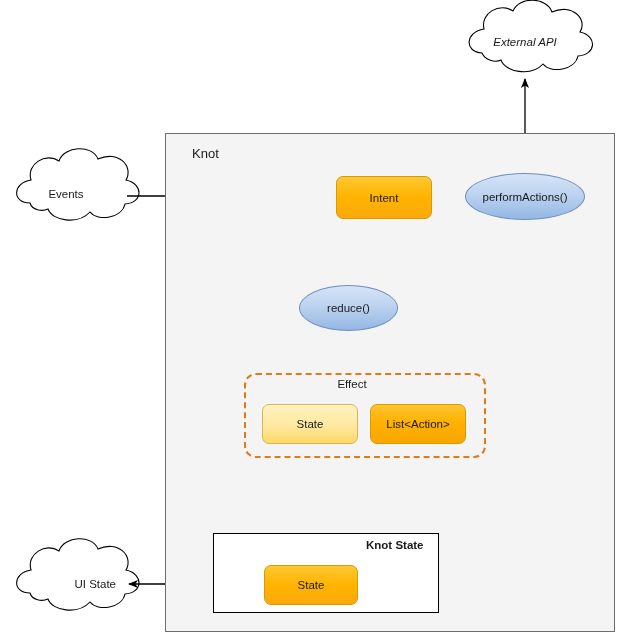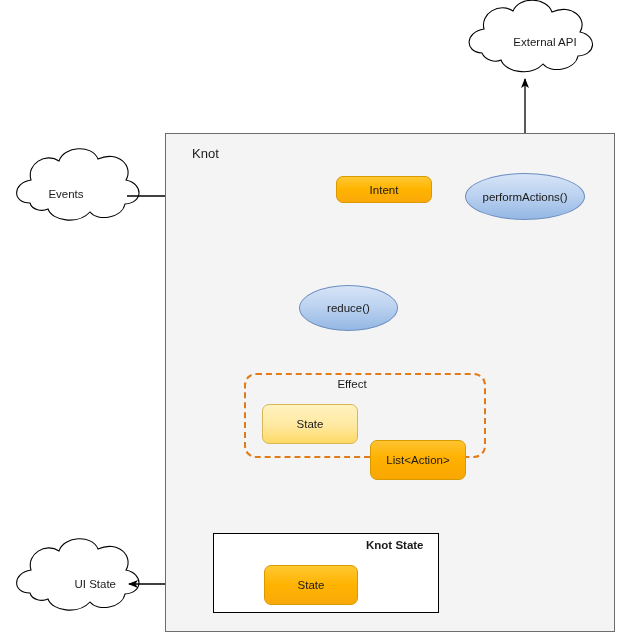--- a/index.html
+++ b/index.html
@@ -110,45 +110,44 @@
   .box-lightyellow {
     background: linear-gradient(to bottom, #fff2c0 0%, #ffe9a0 55%, #ffd966 100%);
     border: 1px solid #d6b656;
     border-radius: 7px;
   }
   
   .box-deeporange {
     background: linear-gradient(to bottom, #ffc431 0%, #ffb100 45%, #f9a602 100%);
     border: 1px solid #d79b00;
     border-radius: 7px;
-    margin-top: 36px;
   }
   
   .ellipse-blue {
     background: linear-gradient(to bottom, #d6e4f7 0%, #bdd3f0 45%, #94b7e4 100%);
     border: 1px solid #6c8ebf;
     border-radius: 50%;
   }
-  #n-intent     { left: 336px; top: 176px; width: 96px;  height: 27px; }
+  #n-intent     { left: 336px; top: 176px; width: 96px;  height: 43px; }
   #n-perform    { left: 465px; top: 173px; width: 120px; height: 47px; }
   #n-reduce     { left: 299px; top: 285px; width: 99px;  height: 46px; }
   #n-effstate   { left: 262px; top: 404px; width: 96px;  height: 40px; }
   #n-listaction { left: 370px; top: 404px; width: 96px;  height: 40px; }
   #n-ksstate    { left: 264px; top: 565px; width: 94px;  height: 40px; }
   .cloud-label {
     position: absolute;
     font-size: 11.5px;
     color: #1a1a1a;
     text-align: center;
     white-space: nowrap;
     z-index: 4;
   }
   #lbl-events   { left: 16px;  top: 188px; width: 100px; }
   #lbl-uistate  { left: 16px;  top: 578px; width: 100px; text-align: right; }
-  #lbl-extapi   { left: 490px; top: 36px;  width: 110px; }
+  #lbl-extapi   { left: 470px; top: 36px;  width: 110px; font-style: italic; }
 </style>
 </head>
 <body>
 
 <div id="canvas">
 
   <div class="knot-container"></div>
   <div class="knot-label">Knot</div>
 
   <div class="knotstate-container"></div>

